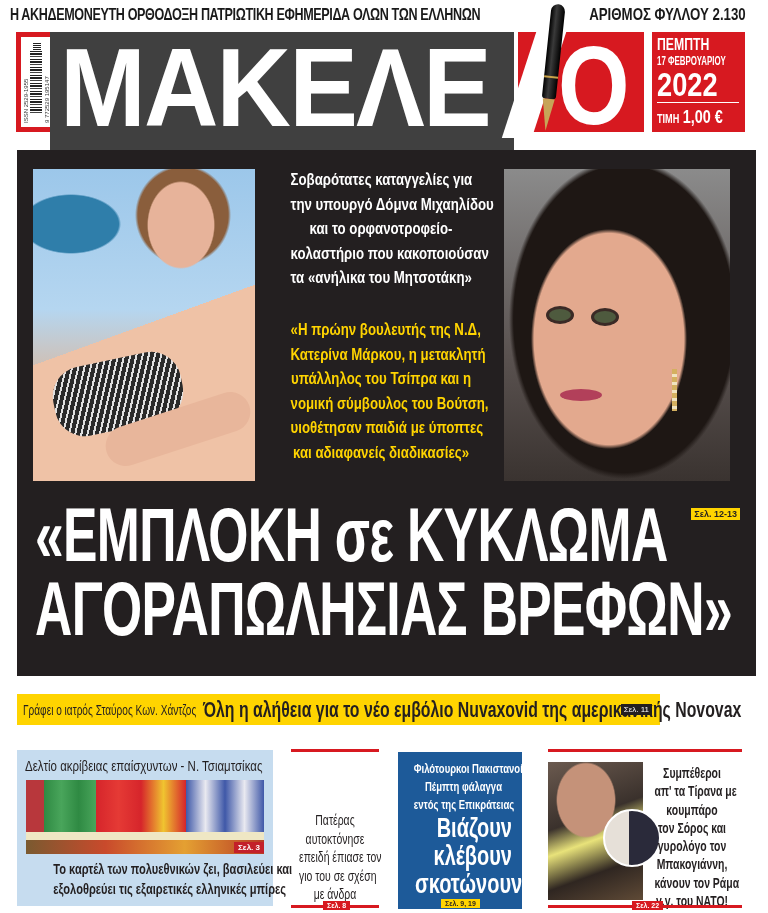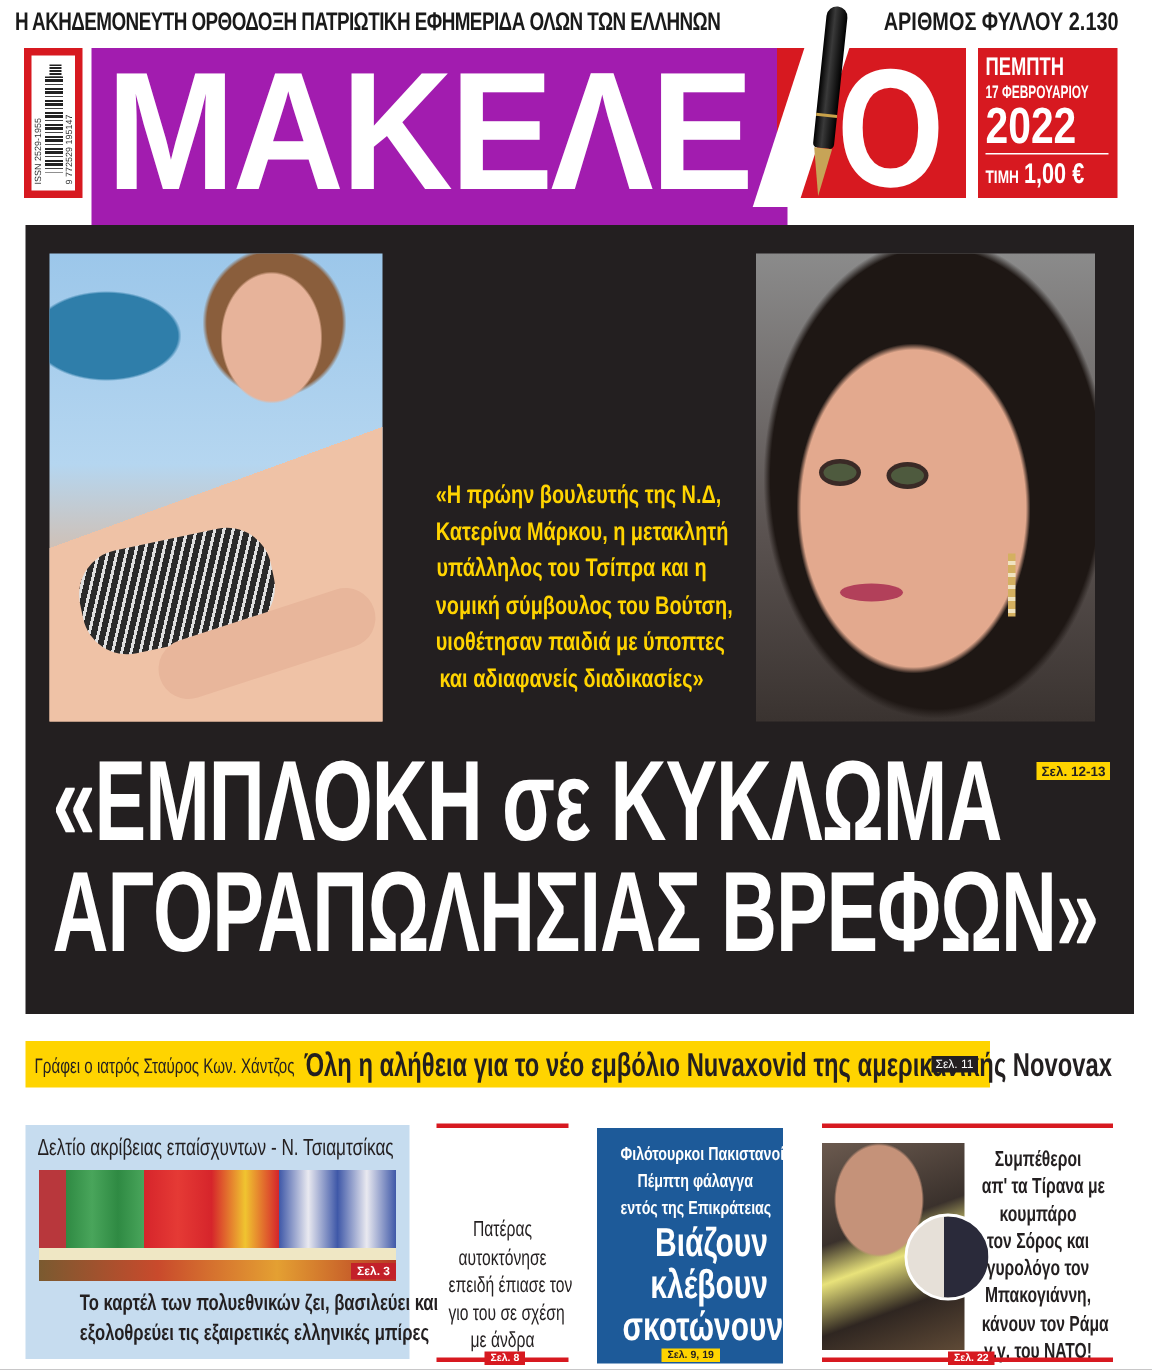--- a/index.html
+++ b/index.html
@@ -13,21 +13,21 @@
   
   .barcode-box { position: absolute; left: 16px; top: 32px; width: 39px; height: 100px; background: #d71920; padding: 5px 5px; }
   .barcode-inner { width: 100%; height: 100%; background: #fff; position: relative; overflow: hidden; }
   .barcode-bars { position: absolute; left: 9px; top: 14px; width: 12px; height: 64px;
     background: repeating-linear-gradient(180deg, #222 0 1px, #fff 1px 2px, #222 2px 4px, #fff 4px 5px, #444 5px 6px, #fff 6px 8px); }
   .barcode-bars2 { position: absolute; left: 12px; top: 6px; width: 8px; height: 8px;
     background: repeating-linear-gradient(180deg, #222 0 1px, #fff 1px 2px); }
   .barcode-text { position: absolute; left: 2px; top: 86px; font-size: 6px; color: #333; transform: rotate(-90deg); transform-origin: left top; white-space: nowrap; }
   .barcode-text2 { position: absolute; left: 23px; top: 86px; font-size: 6px; color: #333; transform: rotate(-90deg); transform-origin: left top; white-space: nowrap; }
 
-  .logo-box { position: absolute; left: 61px; top: 32px; width: 464px; height: 128px; background: #a21caf; padding: 6px; }
+  .logo-box { position: absolute; left: 50px; top: 32px; width: 464px; height: 128px; background: #404040; padding: 6px; }
   .logo-inner { width: 100%; height: 100%; position: relative; }
   .logo-text { position: absolute; left: 4px; top: -6px; font-family: "Liberation Sans", sans-serif; font-weight: bold; font-size: 112px; color: #fff; letter-spacing: -2px; transform: scaleX(0.92); transform-origin: left top; white-space: nowrap; line-height: 1; }
 
   .slash-box { position: absolute; left: 518px; top: 32px; width: 126px; height: 100px; background: #d71920; }
   .slash-white { position: absolute; left: 520px; top: 26px; width: 30px; height: 112px; background: #fff; transform: skewX(-18deg); }
   .logo-o-box { position: absolute; left: 558px; top: 38px; width: 80px; height: 88px; }
   .logo-o { position: absolute; left: 0; top: -8px; font-weight: bold; font-size: 112px; color: #fff; line-height: 1; transform: scaleX(0.82); transform-origin: left top; }
 
   .pen { position: absolute; left: 541px; top: 4px; width: 22px; height: 128px; transform: rotate(6deg); transform-origin: center; }
   .pen-body { position: absolute; left: 4px; top: 0; width: 14px; height: 95px; background: linear-gradient(90deg, #000 0%, #3a3a3a 40%, #000 100%); border-radius: 7px 7px 3px 3px; }
@@ -161,20 +161,27 @@
     <span class="date-price-value">1,00 €</span>
   </span>
 </div>
 
 <div class="main-story">
   <div class="photo-left">
     <div class="shorts"></div>
     <div class="arm"></div>
   </div>
 
+  <div class="lede-white">
+    <span class="lede-line">Σοβαρότατες καταγγελίες για</span>
+    <span class="lede-line">την υπουργό Δόμνα Μιχαηλίδου</span>
+    <span class="lede-line">και το ορφανοτροφείο-</span>
+    <span class="lede-line">κολαστήριο που κακοποιούσαν</span>
+    <span class="lede-line">τα «ανήλικα του Μητσοτάκη»</span>
+  </div>
 
   <div class="lede-yellow">
     <span class="lede-line">«Η πρώην βουλευτής της Ν.Δ,</span>
     <span class="lede-line">Κατερίνα Μάρκου, η μετακλητή</span>
     <span class="lede-line">υπάλληλος του Τσίπρα και η</span>
     <span class="lede-line">νομική σύμβουλος του Βούτση,</span>
     <span class="lede-line">υιοθέτησαν παιδιά με ύποπτες</span>
     <span class="lede-line">και αδιαφανείς διαδικασίες»</span>
   </div>
 

